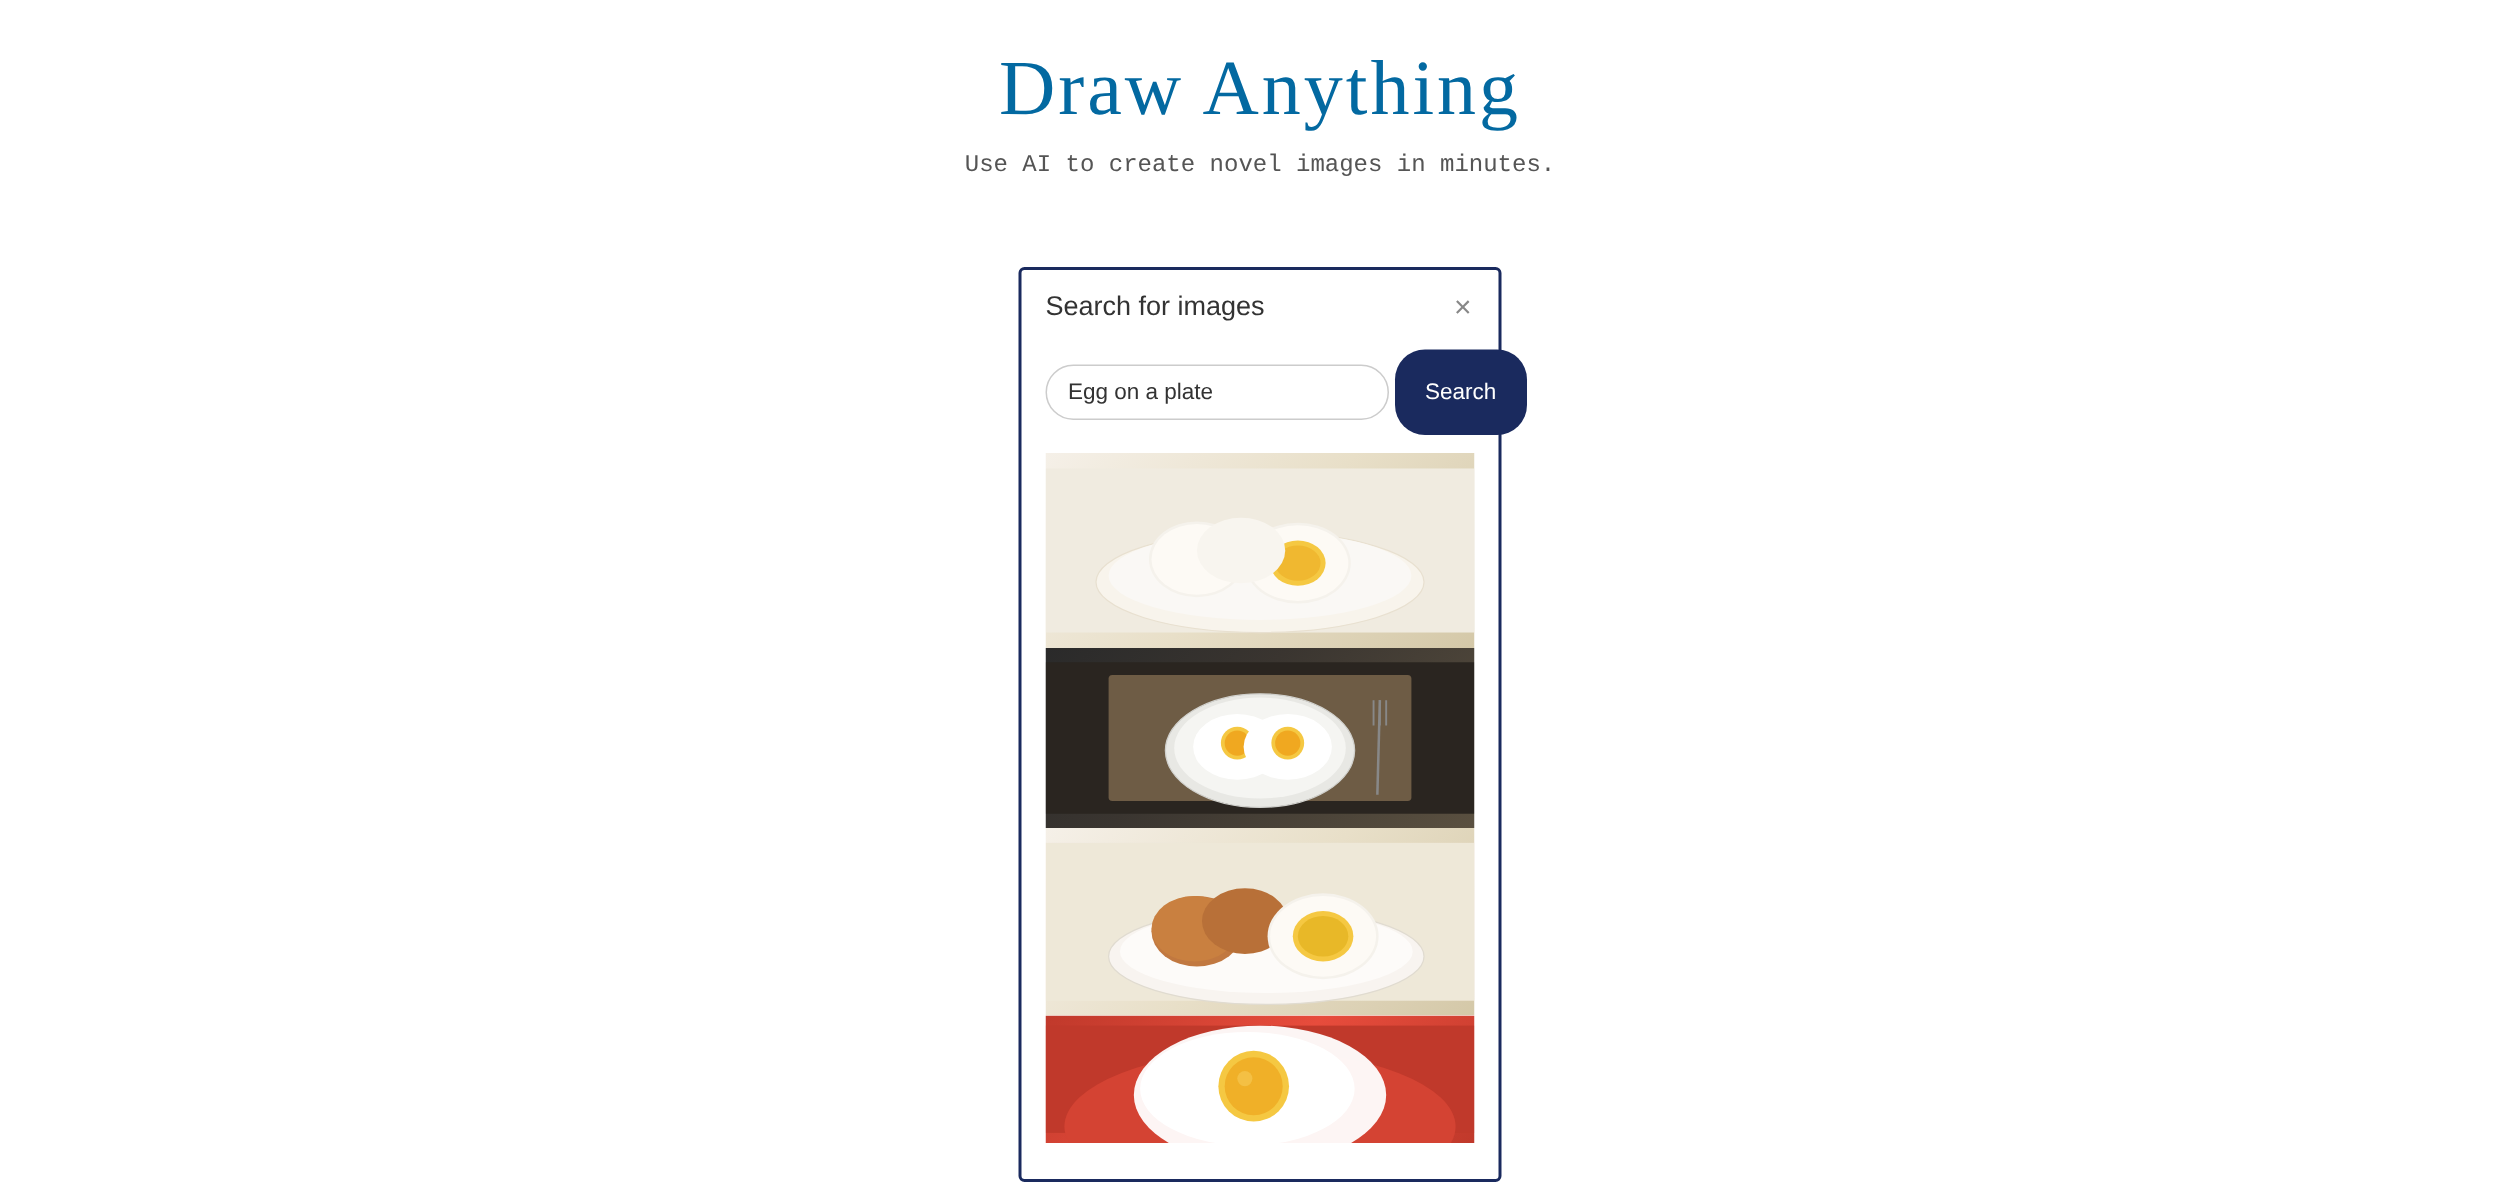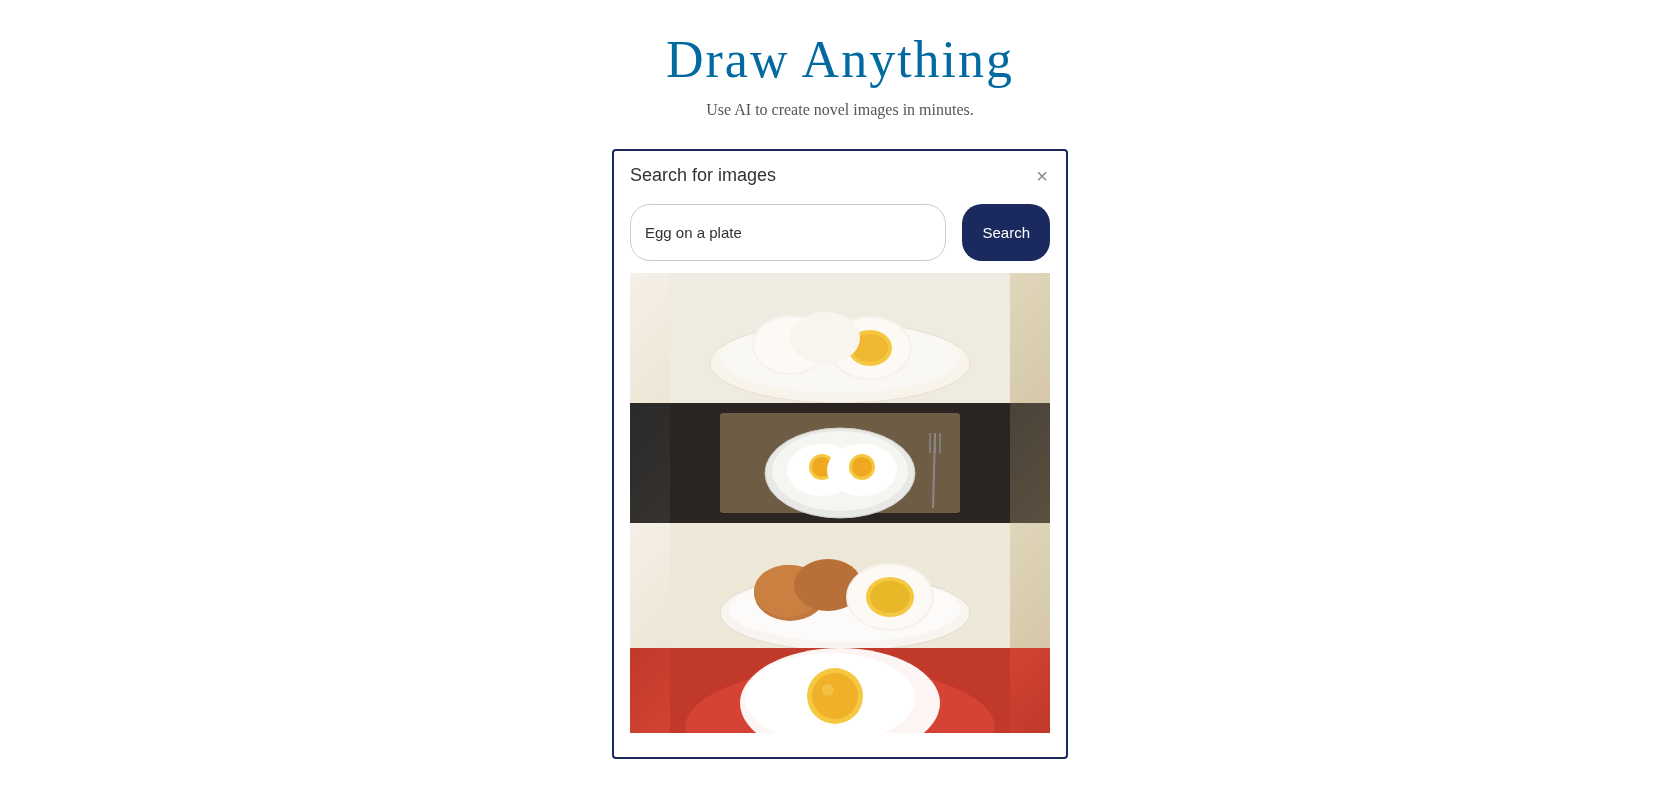--- a/index.html
+++ b/index.html
@@ -25,33 +25,34 @@
       color: #0369a1;
       font-weight: 400;
       letter-spacing: 2px;
       margin-bottom: 12px;
     }
 
     .page-subtitle {
       font-size: 16px;
       color: #555;
       margin-bottom: 30px;
-      font-family: Liberation Serif, serif;
+      font-family: Liberation Mono, monospace;
       font-weight: 400;
     }
 
     .modal-container {
-      width: 456px;
+      width: 322px;
       border: 2px solid #1a2a5e;
       border-radius: 4px;
       background: #fff;
       display: flex;
       flex-direction: column;
       height: 610px;
       position: relative;
+      margin-top: 29px;
     }
 
     .modal-header {
       display: flex;
       justify-content: space-between;
       align-items: center;
       padding: 14px 16px 10px 16px;
       border-bottom: none;
     }
 
@@ -68,21 +69,22 @@
       font-size: 20px;
       color: #888;
       cursor: pointer;
       line-height: 1;
       padding: 0 2px;
     }
 
     .search-row {
       display: flex;
       padding: 8px 16px 12px 16px;
-      gap: 16px;
+      gap: 4px;
+      align-items: center;
     }
 
     .search-input {
       flex: 1;
       padding: 9px 14px;
       border: 1.5px solid #ccc;
       border-radius: 20px;
       font-size: 15px;
       font-family: Arial, sans-serif;
       color: #333;

